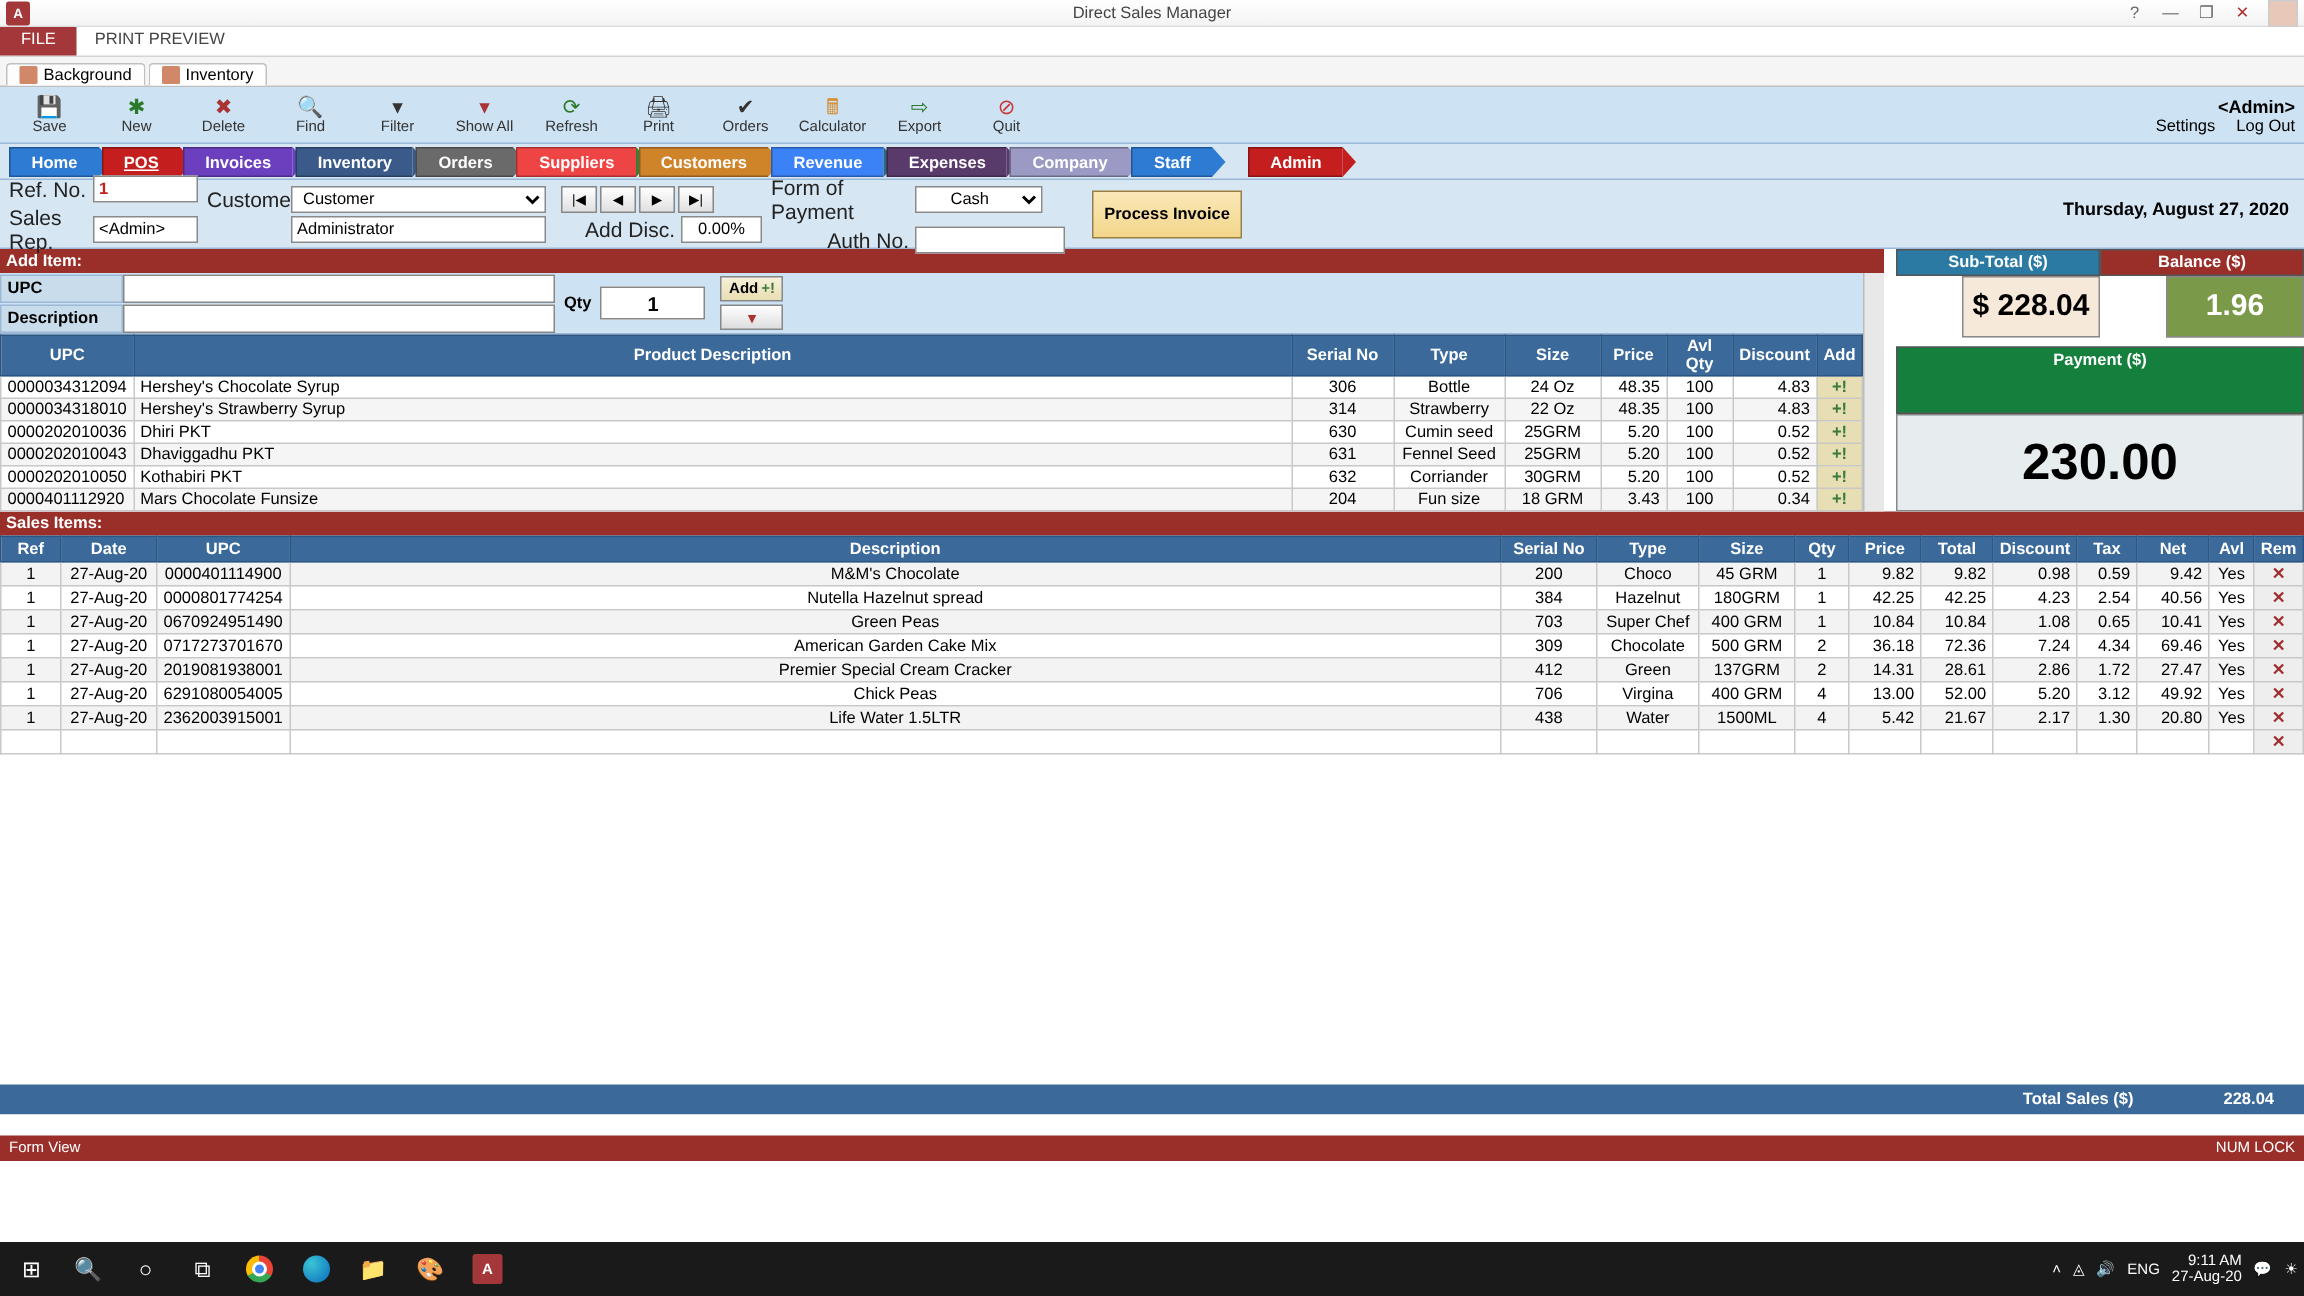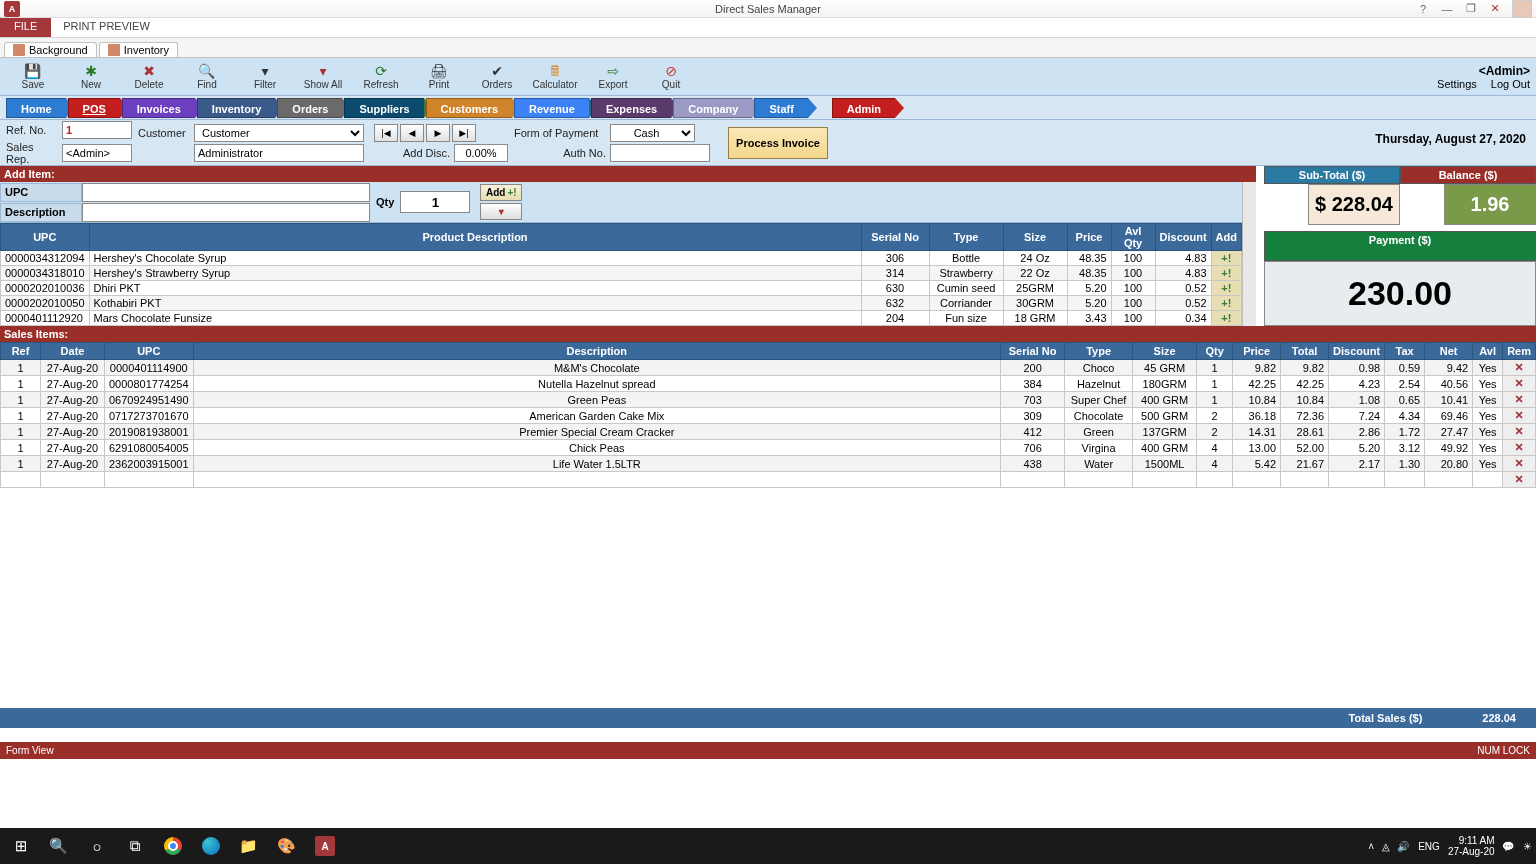--- a/index.html
+++ b/index.html
@@ -20,21 +20,21 @@
     .toolbar { height:38px; background:#cde3f3; border-bottom:1px solid #9bb9d6; display:flex; align-items:center; padding:0 6px; gap:4px;}
     .tool-btn { display:flex; flex-direction:column; align-items:center; justify-content:center; width:54px; height:34px; font-size:10px; color:#333; cursor:pointer;}
     .tool-btn .ico { height:16px; font-size:14px; line-height:16px;}
     .toolbar .admin-lbl { font-weight:bold; font-size:12px;}
     .toolbar .right-link { font-size:11px; margin-left:14px; cursor:pointer;}
     .nav-tabs { height:24px; background:#d6e6f3; display:flex; align-items:center; padding-left:6px; gap:2px; border-bottom:1px solid #9bb9d6;}
     .nav-tab { position:relative; height:20px; line-height:20px; padding:0 14px; color:#fff; font-size:11px; font-weight:bold; border:1px solid rgba(0,0,0,0.3); border-right:none;}
     .nav-tab::after { content:''; position:absolute; right:-9px; top:-1px; width:0; height:0; border-top:10px solid transparent; border-bottom:10px solid transparent; border-left:9px solid currentColor;}
     .nav-tab span { color:#fff;}
     .form-row { height:46px; background:#d6e6f3; border-bottom:1px solid #9bb9d6; display:flex; align-items:center; padding:4px 6px; gap:0; position:relative;}
-    .lbl { font-size:11px; color:#222; margin-right:4px;}
+    .lbl { font-size:14px; color:#222; margin-right:4px;}
     .inp { border:1px solid #8a8a8a; background:#fff; height:18px; padding:0 3px; font-size:11px;}
     .form-col { display:flex; flex-direction:column; gap:2px;}
     .nav-btn { width:24px; height:18px; border:1px solid #888; background:linear-gradient(#fff,#e0e0e0); display:flex; align-items:center; justify-content:center; font-size:9px;}
     .big-btn { width:100px; height:32px; border:1px solid #9a8040; background:linear-gradient(#fbe8b8,#f2d68a); font-weight:bold; font-size:11px;}
     .date-lbl { position:absolute; right:10px; top:12px; font-size:12px; font-weight:bold;}
     .section-bar { height:16px; background:#9a2f2a; color:#fff; font-size:11px; padding-left:4px; line-height:16px; font-weight:bold;}
     .mid-wrap { display:flex; }
     .add-panel { display:flex; background:#cde3f3; border-bottom:1px solid #9bb9d6;}
     .add-left { width:370px; }
     .add-left .row { display:flex; align-items:center; height:20px;}
@@ -162,21 +162,21 @@
     </div>
   </div>
 </div>
 
 <div class="nav-tabs">
   <div class="nav-tab" style="background:#2e7bd4;color:#2e7bd4"><span>Home</span></div>
   <div class="nav-tab" style="background:#c41e1e;color:#c41e1e"><span style="text-decoration:underline">POS</span></div>
   <div class="nav-tab" style="background:#6c3fbf;color:#6c3fbf"><span>Invoices</span></div>
   <div class="nav-tab" style="background:#3a5a8a;color:#3a5a8a"><span>Inventory</span></div>
   <div class="nav-tab" style="background:#6a6a6a;color:#6a6a6a"><span>Orders</span></div>
-  <div class="nav-tab" style="background:#0c4a6e;color:#3a7a3a"><span>Suppliers</span></div>
+  <div class="nav-tab" style="background:#ef4444;color:#3a7a3a"><span>Suppliers</span></div>
   <div class="nav-tab" style="background:#d0842a;color:#d0842a"><span>Customers</span></div>
   <div class="nav-tab" style="background:#3b82f6;color:#2a6a7a"><span>Revenue</span></div>
   <div class="nav-tab" style="background:#5a3a6a;color:#5a3a6a"><span>Expenses</span></div>
   <div class="nav-tab" style="background:#9a9ac4;color:#9a9ac4"><span>Company</span></div>
   <div class="nav-tab" style="background:#2e7bd4;color:#2e7bd4"><span>Staff</span></div>
   <div style="width:20px"></div>
   <div class="nav-tab" style="background:#c41e1e;color:#c41e1e"><span>Admin</span></div>
 </div>
 
 <div class="form-row">
@@ -301,20 +301,31 @@
                 <td>Dhiri PKT</td>
                 <td style="text-align:center">630</td>
                 <td style="text-align:center">Cumin seed</td>
                 <td style="text-align:center">25GRM</td>
                 <td style="text-align:right">5.20</td>
                 <td style="text-align:center">100</td>
                 <td style="text-align:right">0.52</td>
                 <td class="add-icon-cell">+!</td>
               </tr>
               <tr>
+                <td>0000202010043</td>
+                <td>Dhaviggadhu PKT</td>
+                <td style="text-align:center">631</td>
+                <td style="text-align:center">Fennel Seed</td>
+                <td style="text-align:center">25GRM</td>
+                <td style="text-align:right">5.20</td>
+                <td style="text-align:center">100</td>
+                <td style="text-align:right">0.52</td>
+                <td class="add-icon-cell">+!</td>
+              </tr>
+              <tr>
                 <td>0000202010050</td>
                 <td>Kothabiri PKT</td>
                 <td style="text-align:center">632</td>
                 <td style="text-align:center">Corriander</td>
                 <td style="text-align:center">30GRM</td>
                 <td style="text-align:right">5.20</td>
                 <td style="text-align:center">100</td>
                 <td style="text-align:right">0.52</td>
                 <td class="add-icon-cell">+!</td>
               </tr>

